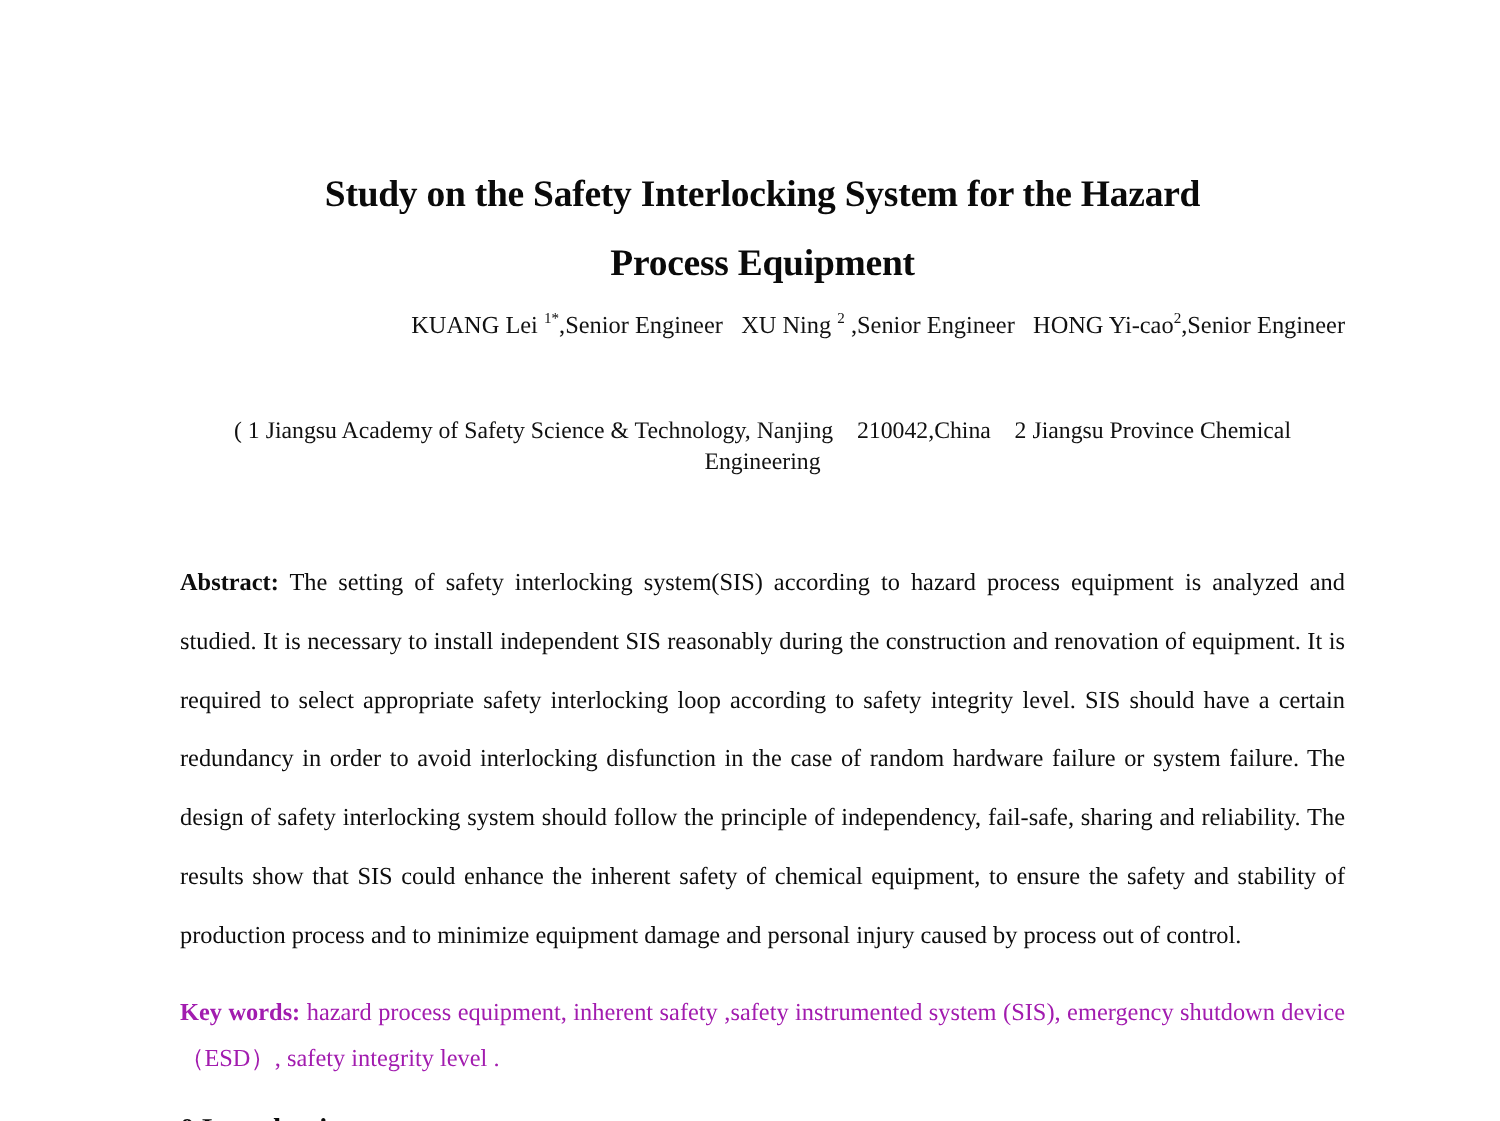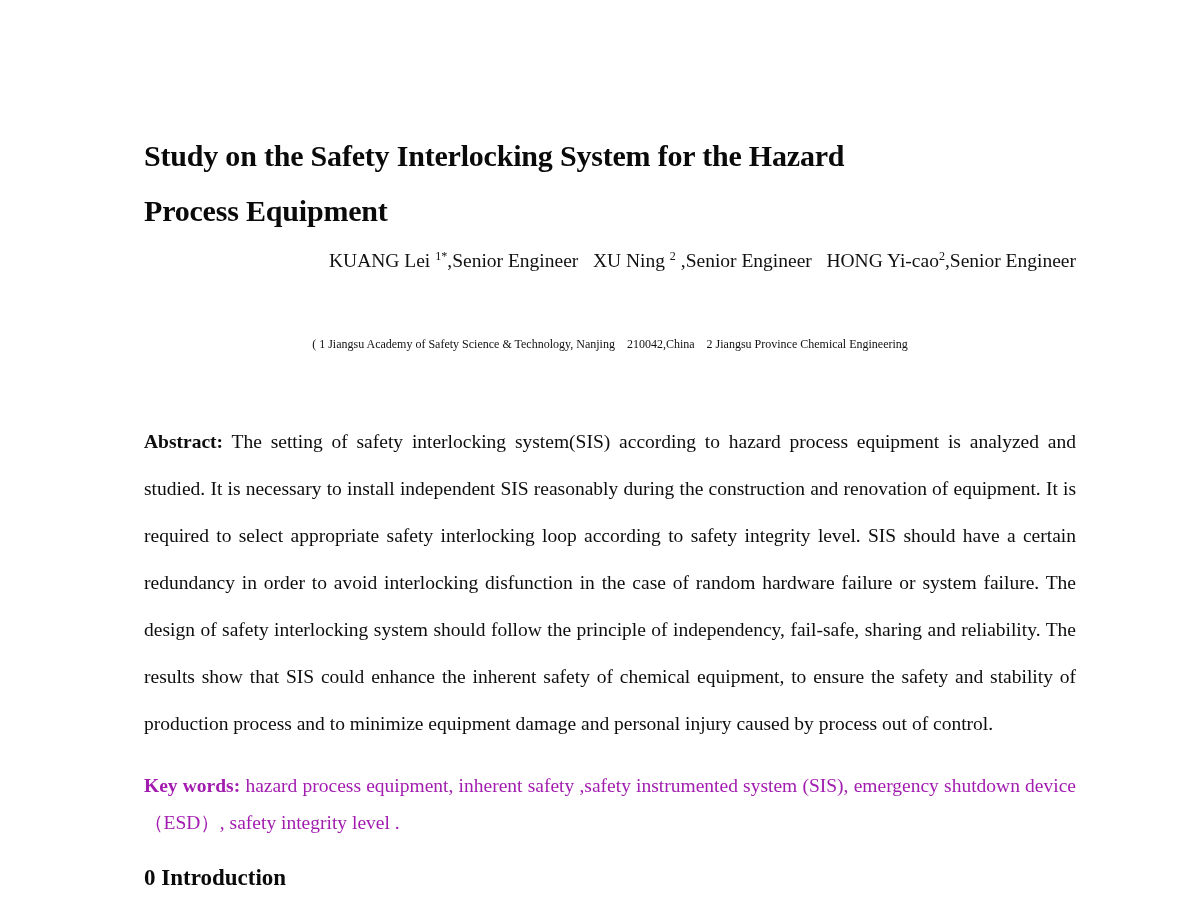--- a/index.html
+++ b/index.html
@@ -28,20 +28,21 @@
   .content {
     position: absolute;
     left: 144px;
     top: 0;
     width: 932px;
   }
 
   
   .title-block {
     margin-top: 128px;
+    text-align: center;
   }
   .title-line {
     font-family: "Liberation Serif", "DejaVu Serif", serif;
     font-weight: bold;
     font-size: 30px;
     line-height: 55px;
     letter-spacing: -0.2px;
     color: #0a0a0a;
   }
 
@@ -56,21 +57,21 @@
   }
   .authors sup {
     font-size: 0.62em;
     vertical-align: super;
     line-height: 0;
   }
 
   
   .affiliation {
     text-align: center;
-    font-size: 12px;
+    font-size: 19px;
     line-height: 25px;
     margin-top: 6px;
     color: #111;
     white-space: pre-wrap;
   }
 
   
   .abstract {
     margin-top: 11px;
     font-size: 19.5px;

